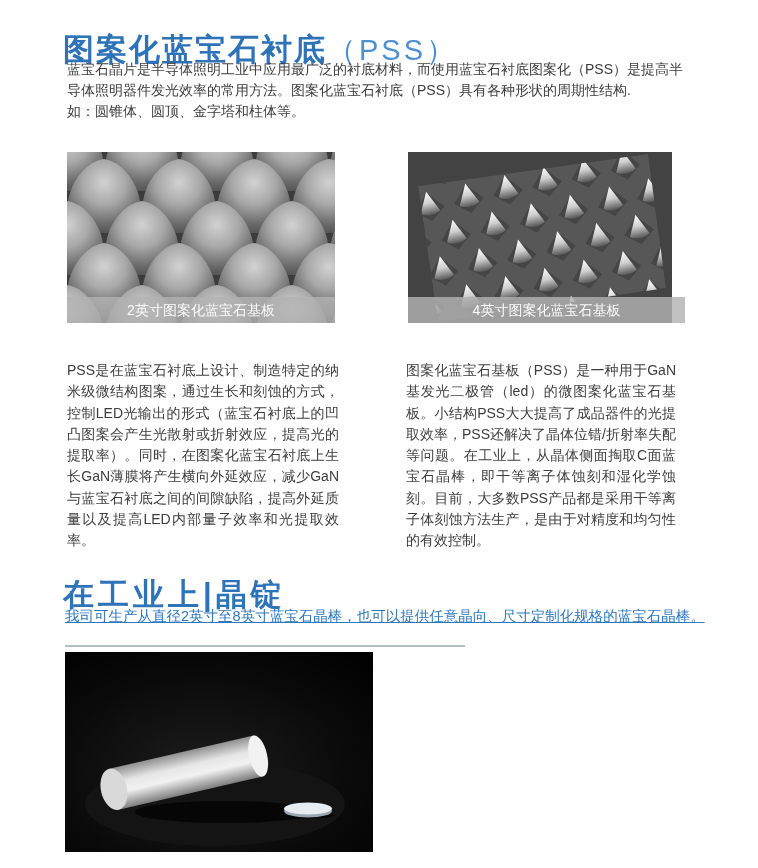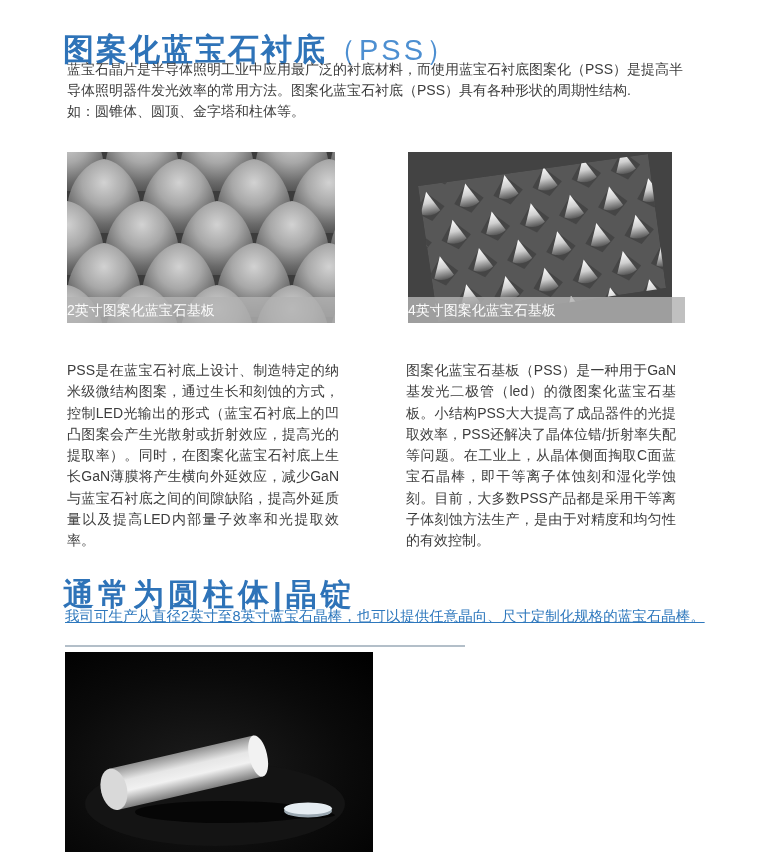--- a/index.html
+++ b/index.html
@@ -11,21 +11,21 @@
   .title1{position:absolute;left:63px;top:8px;white-space:nowrap;}
   .title1 .t-main{font-size:31px;font-weight:bold;color:#2e73b8;letter-spacing:2px;}
   .title1 .t-suffix{font-size:29px;font-weight:400;color:#4d8fd1;letter-spacing:3px;}
   .intro{position:absolute;left:67px;top:59px;width:628px;font-size:14px;line-height:21px;color:#3d3d3d;}
   .figure{position:absolute;top:152px;height:171px;overflow:hidden;}
   .figure svg{display:block;}
   .fig-left{left:67px;width:268px;}
   .fig-right{left:408px;width:277px;}
   .caption{
     position:absolute;left:0;right:0;bottom:0;height:26px;line-height:26px;
-    background:rgba(178,178,178,0.82);color:#fbfbfb;font-size:14px;
+    background:rgba(178,178,178,0.82);color:#fbfbfb;font-size:14px;text-align:center;
   }
   .col{position:absolute;top:346px;font-size:14px;line-height:21.3px;color:#3d3d3d;text-align:justify;}
   .col-left{left:67px;width:272px;}
   .col-right{left:406px;width:270px;}
   
   .title2{
     position:absolute;left:63px;top:553px;font-size:31px;font-weight:bold;
     color:#2e73b8;letter-spacing:4px;white-space:nowrap;
   }
   .lead-link{
@@ -213,21 +213,21 @@
             <use href="#cone-unit" x="310" y="229"></use>
           </g>
       </g>
     </svg>
     <div class="caption">4英寸图案化蓝宝石基板</div>
   </div>
 
   <p class="col col-left">PSS是在蓝宝石衬底上设计、制造特定的纳米级微结构图案，通过生长和刻蚀的方式，控制LED光输出的形式（蓝宝石衬底上的凹凸图案会产生光散射或折射效应，提高光的提取率）。同时，在图案化蓝宝石衬底上生长GaN薄膜将产生横向外延效应，减少GaN与蓝宝石衬底之间的间隙缺陷，提高外延质量以及提高LED内部量子效率和光提取效率。</p>
   <p class="col col-right">图案化蓝宝石基板（PSS）是一种用于GaN基发光二极管（led）的微图案化蓝宝石基板。小结构PSS大大提高了成品器件的光提取效率，PSS还解决了晶体位错/折射率失配等问题。在工业上，从晶体侧面掏取C面蓝宝石晶棒，即干等离子体蚀刻和湿化学蚀刻。目前，大多数PSS产品都是采用干等离子体刻蚀方法生产，是由于对精度和均匀性的有效控制。</p>
 
-  <h1 class="title2">通常为圆柱体|晶锭</h1>
+  <h1 class="title2">在工业上|晶锭</h1>
 
   <a class="lead-link" href="#">我司可生产从直径2英寸至8英寸蓝宝石晶棒，也可以提供任意晶向、尺寸定制化规格的蓝宝石晶棒。</a>
   <div class="link-divider"></div>
 
   <div class="fig-rod">
     <svg width="308" height="200" viewBox="0 0 308 200">
       <defs>
         <radialGradient id="rod-bg" cx="0.45" cy="0.6" r="0.8">
           <stop offset="0" stop-color="#1d1d1d"></stop>
           <stop offset="0.6" stop-color="#0a0a0a"></stop>

